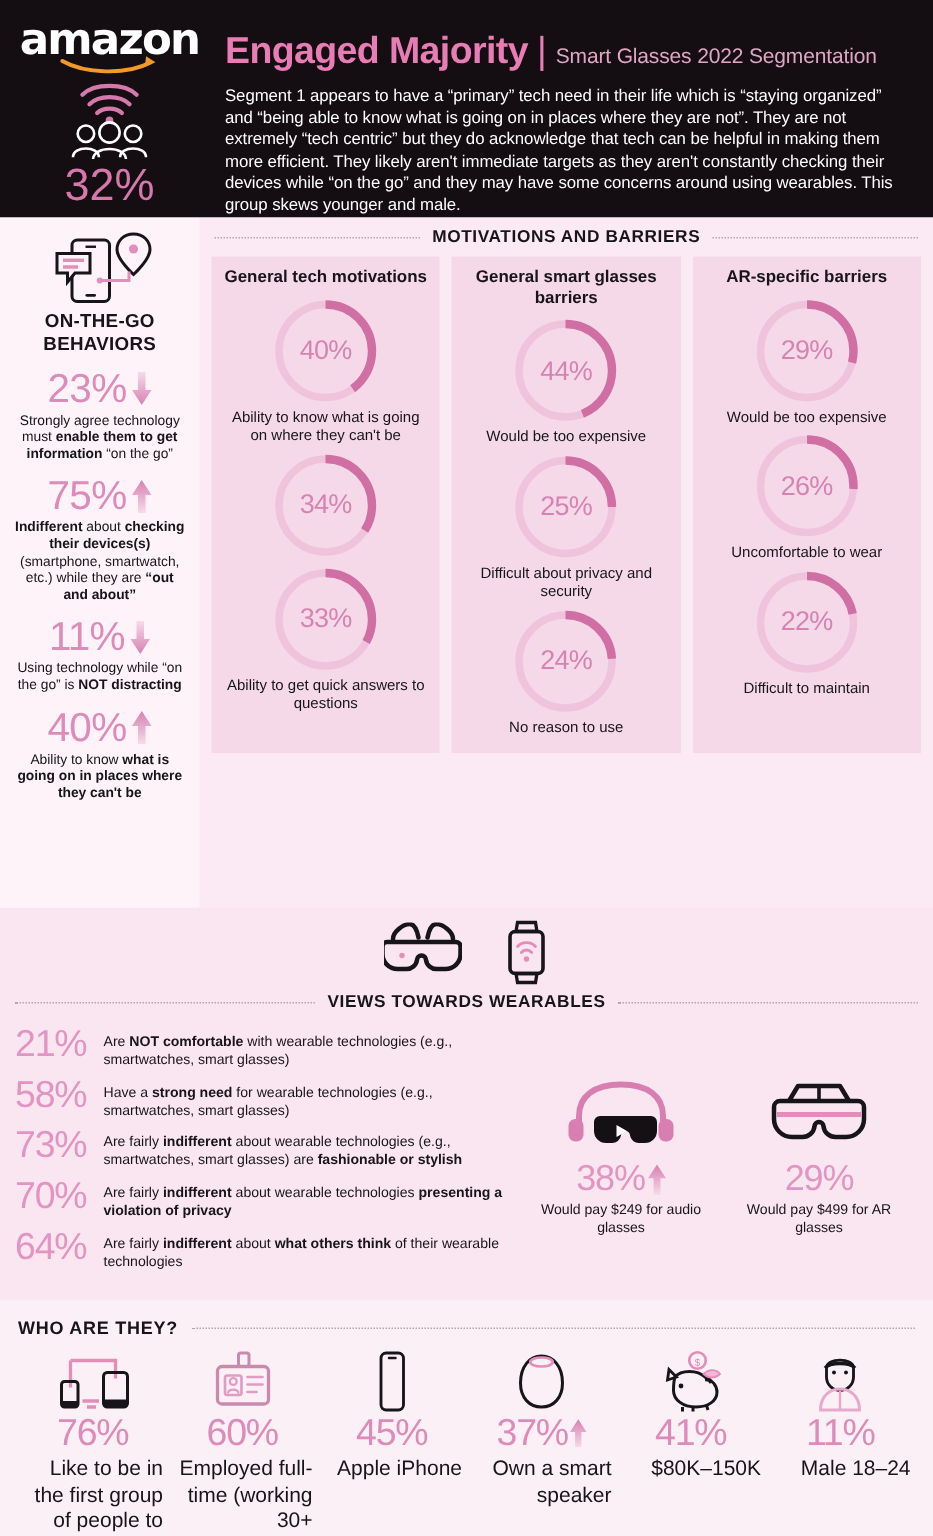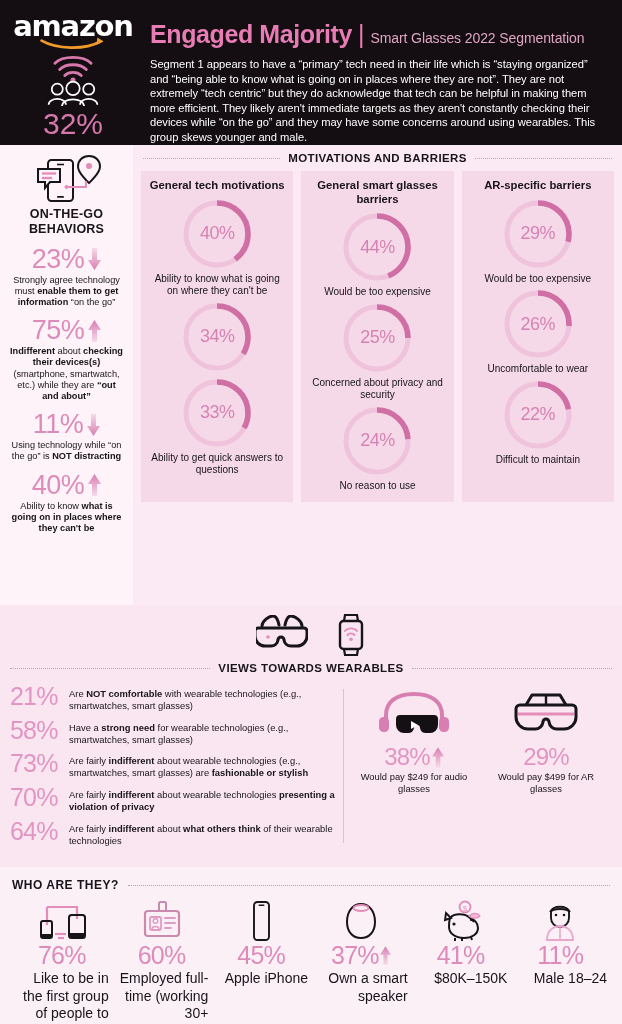--- a/index.html
+++ b/index.html
@@ -157,21 +157,21 @@
     text-align:center;
     line-height:1.25;
     margin-top:2px;
     padding:0 2px;
   }
 
   
   .wear { background:#fae6f1; padding:8px 10px 10px 10px; height:262px; }
   .wear-icons { display:flex; justify-content:center; align-items:center; gap:28px; height:44px; }
   .wear-head { display:flex; align-items:center; gap:8px; height:22px; }
-  .wear-body { display:flex; margin-top:6px; }
+  .wear-body { display:flex; margin-top:6px;align-items:center; }
   .wear-list { flex:0 0 333px; padding-right:8px; }
   .wl-row { display:flex; align-items:flex-start; gap:7px; margin-bottom:7px; }
   .wl-pct {
     flex:0 0 52px;
     font-size:25px;
     color:#e295c2;
     line-height:0.95;
     letter-spacing:-0.8px;
     text-align:left;
   }
@@ -378,21 +378,21 @@
           <div class="donut-item">
             <div class="donut-wrap">
               <div class="donut">
                 <svg width="74" height="74" viewBox="0 0 74 74">
                   <circle cx="37" cy="37" r="31" fill="none" stroke="#f0c3dd" stroke-width="5"></circle>
                   <circle cx="37" cy="37" r="31" fill="none" stroke="#cf6fa4" stroke-width="5.6" stroke-linecap="butt" stroke-dasharray="48.69 146.08" transform="rotate(-90 37 37)"></circle>
                 </svg>
                 <div class="donut-label">25%</div>
               </div>
             </div>
-            <div class="donut-cap">Concerned about privacy and security</div>
+            <div class="donut-cap">Difficult about privacy and security</div>
           </div>
           <div class="donut-item">
             <div class="donut-wrap">
               <div class="donut">
                 <svg width="74" height="74" viewBox="0 0 74 74">
                   <circle cx="37" cy="37" r="31" fill="none" stroke="#f0c3dd" stroke-width="5"></circle>
                   <circle cx="37" cy="37" r="31" fill="none" stroke="#cf6fa4" stroke-width="5.6" stroke-linecap="butt" stroke-dasharray="46.75 148.03" transform="rotate(-90 37 37)"></circle>
                 </svg>
                 <div class="donut-label">24%</div>
               </div>

